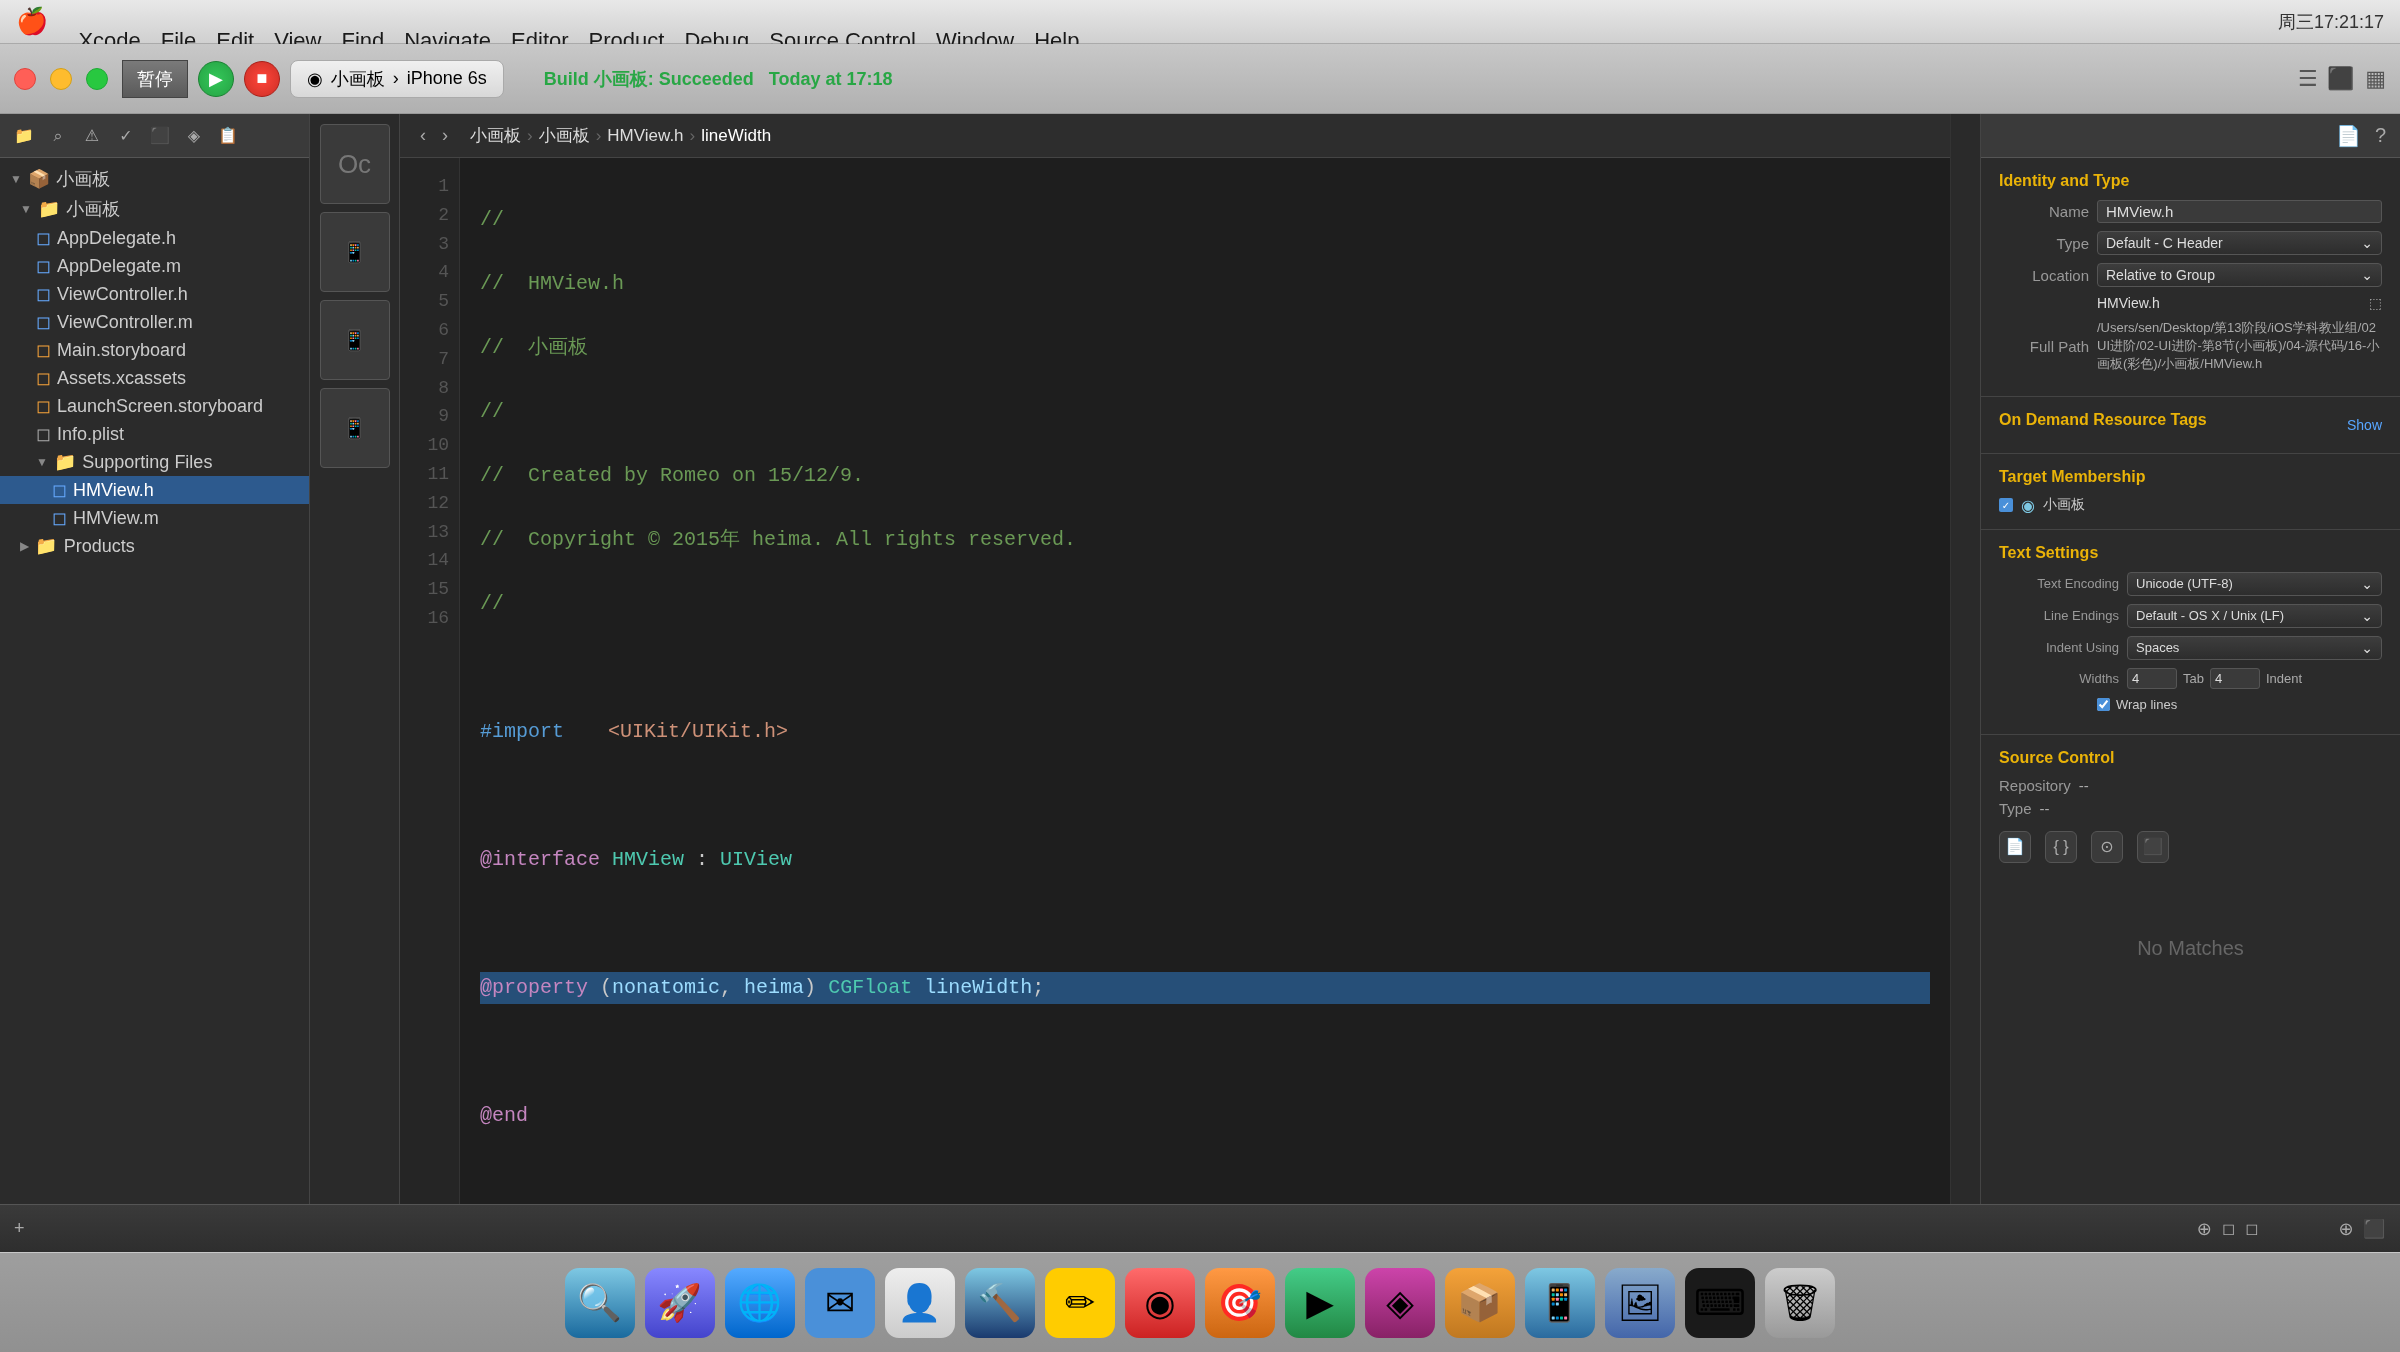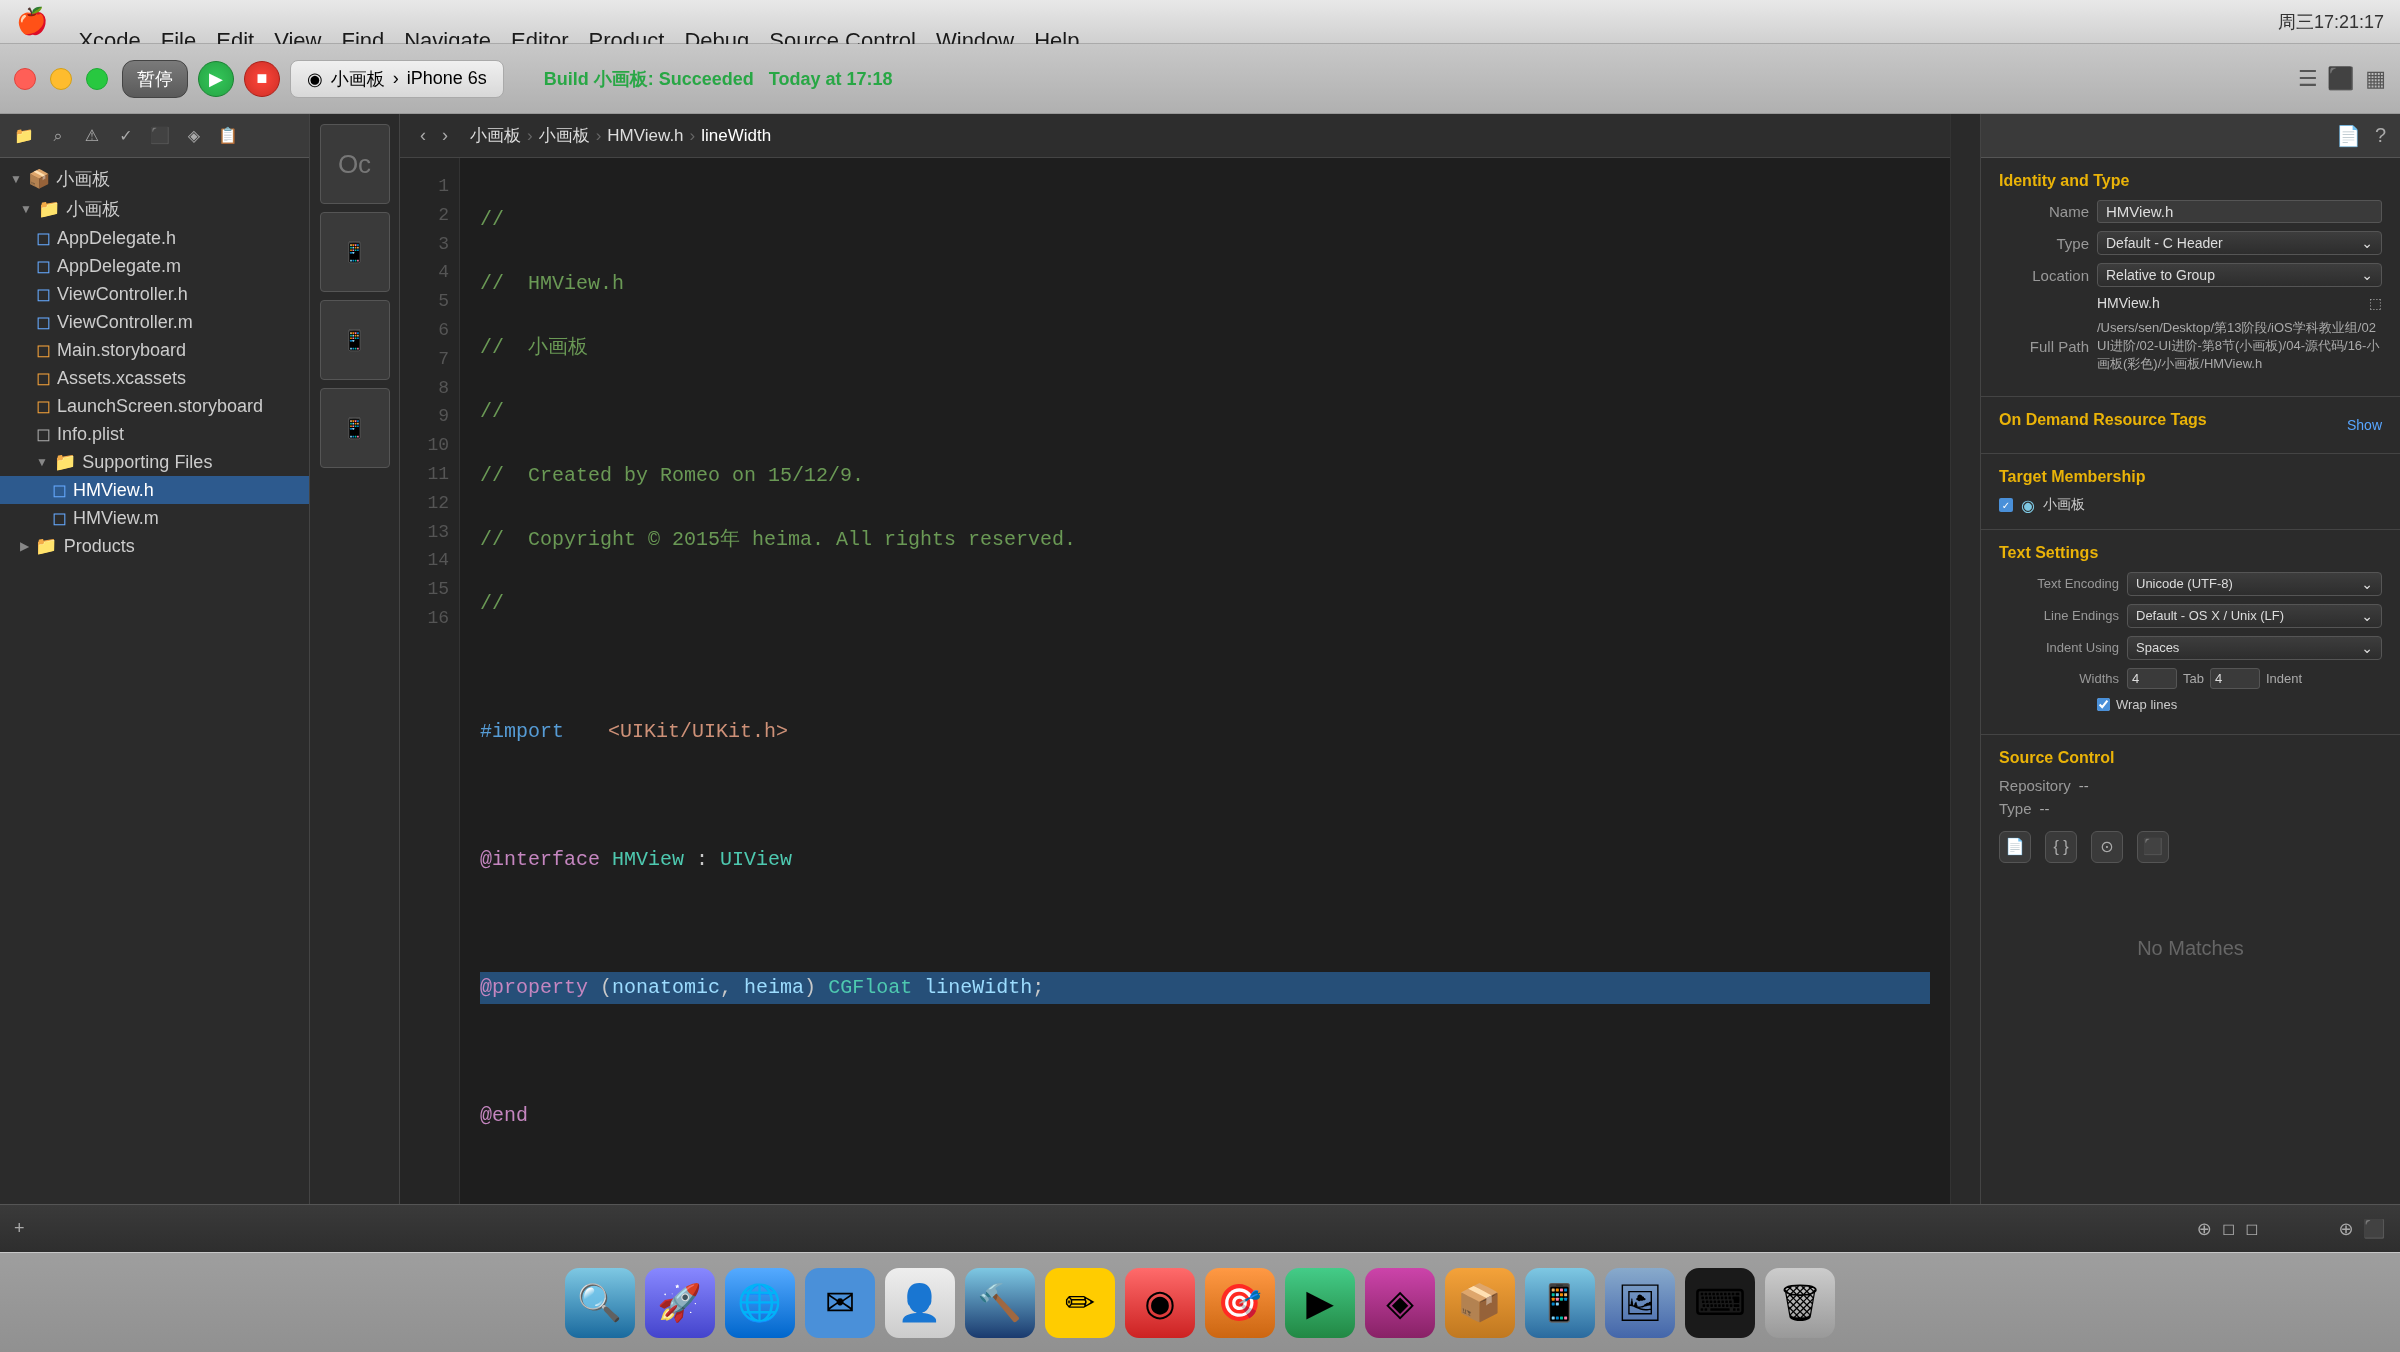--- a/index.html
+++ b/index.html
@@ -32,21 +32,21 @@
       gap: 10px;
       border-bottom: 1px solid #999;
     }
     .traffic-light { width: 22px; height: 22px; border-radius: 50%; display: inline-block; margin-right: 4px; }
     .tl-red { background: #ff5f57; border: 1px solid #e0443e; }
     .tl-yellow { background: #febc2e; border: 1px solid #d4a017; }
     .tl-green { background: #28c840; border: 1px solid #1daa35; }
     .pause-btn {
       background: linear-gradient(to bottom, #7a7a7a, #5a5a5a);
       border: 1px solid #444;
-      border-radius: 12px;
+      border-radius: 0;
       padding: 6px 14px;
       color: white;
       font-size: 18px;
       cursor: pointer;
     }
     .run-btn {
       width: 36px; height: 36px;
       border-radius: 50%;
       background: radial-gradient(circle, #34c759, #25a244);
       border: 1px solid #1a8232;

